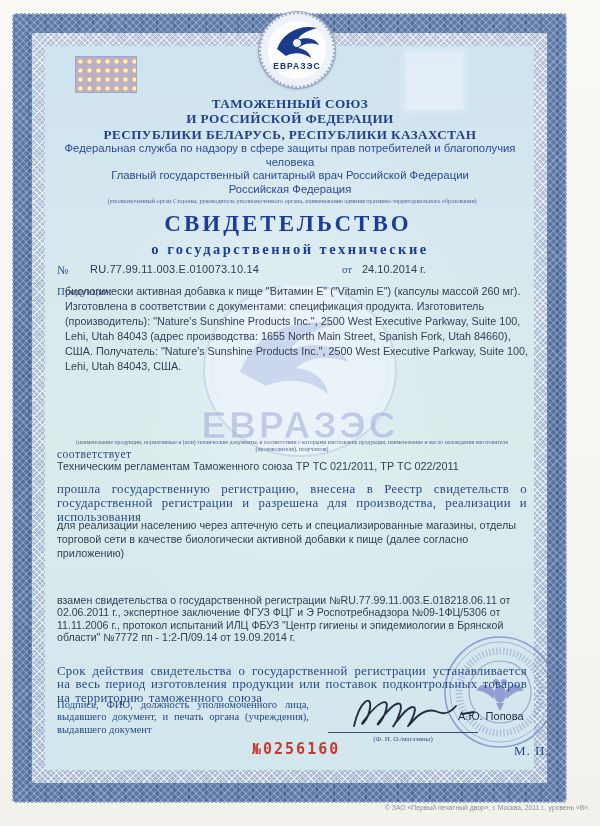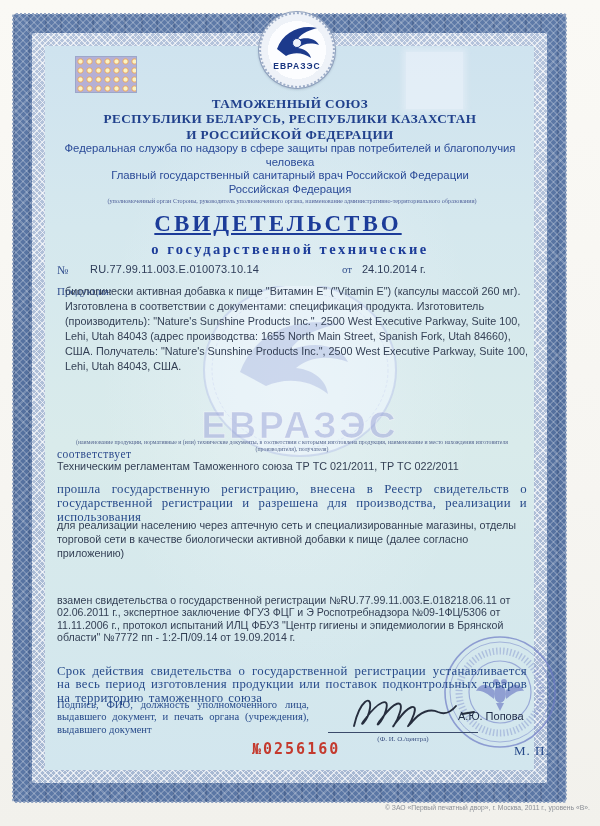--- a/index.html
+++ b/index.html
@@ -47,22 +47,22 @@
 
   
   .header-block { position:absolute; left:54px; top:96px; width:472px; text-align:center; z-index:5; }
   .h-serif { font:bold 13.2px/15.4px "Liberation Serif", serif; color:#21418c; letter-spacing:.4px; }
   .h-sans-group { }
   .h-sans { font:11.3px/13.6px "Liberation Sans", sans-serif; color:#2a4a97; }
 
   .org-caption { position:absolute; left:57px; top:197px; width:470px; text-align:center; z-index:5;
           font:6.2px/7px "Liberation Serif", serif; color:#51629a; }
 
-  .title { position:absolute; left:42px; top:211px; width:472px; text-align:center; z-index:5;
-          font:bold 23px/26px "Liberation Serif", serif; letter-spacing:3px; color:#1c3c99;text-decoration:underline; }
+  .title { position:absolute; left:52px; top:211px; width:472px; text-align:center; z-index:5;
+          font:bold 23px/26px "Liberation Serif", serif; letter-spacing:3px; color:#1c3c99; }
   .subtitle { position:absolute; left:54px; top:241px; width:472px; text-align:center; z-index:5;
           font:bold 14.5px/17px "Liberation Serif", serif; letter-spacing:2.5px; color:#1c3c99; }
 
   
   .number-row { position:absolute; left:57px; top:262px; width:470px; height:16px; z-index:5; }
   .num-label { position:absolute; left:0; top:1px; font:12px "Liberation Serif", serif; color:#33508f; }
   .num-value { position:absolute; left:33px; top:1px; font:11px "Liberation Sans", sans-serif; color:#2e3c58; letter-spacing:.2px; }
   .date-label { position:absolute; left:285px; top:1px; font:11px "Liberation Serif", serif; color:#33508f; }
   .date-value { position:absolute; left:305px; top:1px; font:11px "Liberation Sans", sans-serif; color:#2e3c58; }
 
@@ -140,22 +140,22 @@
   <div class="medallion">
     <svg width="76" height="76" viewBox="0 0 76 76">
       <path d="M18 37 C 24 20 42 12 58 16 C 47 19 41 23 38 28 C 48 24 57 27 60 33 C 51 30 44 32 39 36 C 46 37 51 41 52 46 C 44 40 34 40 27 44 Z" fill="#1c3a8c"></path>
       <circle cx="38" cy="31" r="4.5" fill="#eef2fa" stroke="#1c3a8c" stroke-width="1"></circle>
       <text x="38" y="57" text-anchor="middle" font-family="Liberation Sans, sans-serif" font-weight="bold" font-size="8.5" letter-spacing="1" fill="#16337f">ЕВРАЗЭС</text>
     </svg>
   </div>
 
   <div class="header-block">
     <div class="h-serif">ТАМОЖЕННЫЙ СОЮЗ</div>
+    <div class="h-serif">И РОССИЙСКОЙ ФЕДЕРАЦИИ</div>
     <div class="h-serif">РЕСПУБЛИКИ БЕЛАРУСЬ, РЕСПУБЛИКИ КАЗАХСТАН</div>
-    <div class="h-serif">И РОССИЙСКОЙ ФЕДЕРАЦИИ</div>
     <div class="h-sans-group">
       <div class="h-sans">Федеральная служба по надзору в сфере защиты прав потребителей и благополучия человека</div>
       <div class="h-sans">Главный государственный санитарный врач Российской Федерации</div>
       <div class="h-sans">Российская Федерация</div>
     </div>
   </div>
 
   <div class="org-caption">(уполномоченный орган Стороны, руководитель уполномоченного органа, наименование административно-территориального образования)</div>
 
   <div class="title">СВИДЕТЕЛЬСТВО</div>
@@ -202,20 +202,20 @@
   </div>
 
   <div class="signature">
     <svg width="130" height="46" viewBox="0 0 130 46">
       <path d="M6 36 C 12 10 24 4 22 18 C 20 32 8 40 18 28 C 30 12 42 6 38 20 C 34 34 24 40 34 28 C 46 12 56 8 52 22 C 48 36 40 42 50 30 C 60 16 70 12 66 24 C 62 36 56 40 64 32 C 72 22 82 18 90 22 C 97 25 103 22 108 16 M 114 24 L 126 22" fill="none" stroke="#262e3e" stroke-width="1.9" stroke-linecap="round"></path>
     </svg>
   </div>
 
   <div class="signer-name">А.Ю. Попова</div>
   <div class="sig-line"></div>
-  <div class="fio-caption">(Ф. И. О./центра)</div>
+  <div class="fio-caption">(Ф. И. О./магазины)</div>
   <div class="mp">М. П.</div>
 
   <div class="serial">№0256160</div>
 
   <div class="footer">© ЗАО «Первый печатный двор», г. Москва, 2011 г., уровень «В».</div>
 
 </div>
 
 </body></html>

